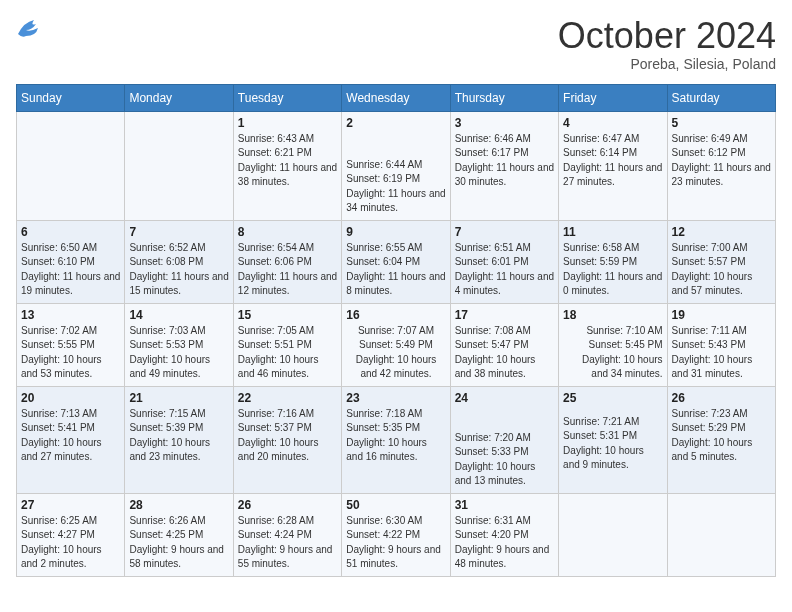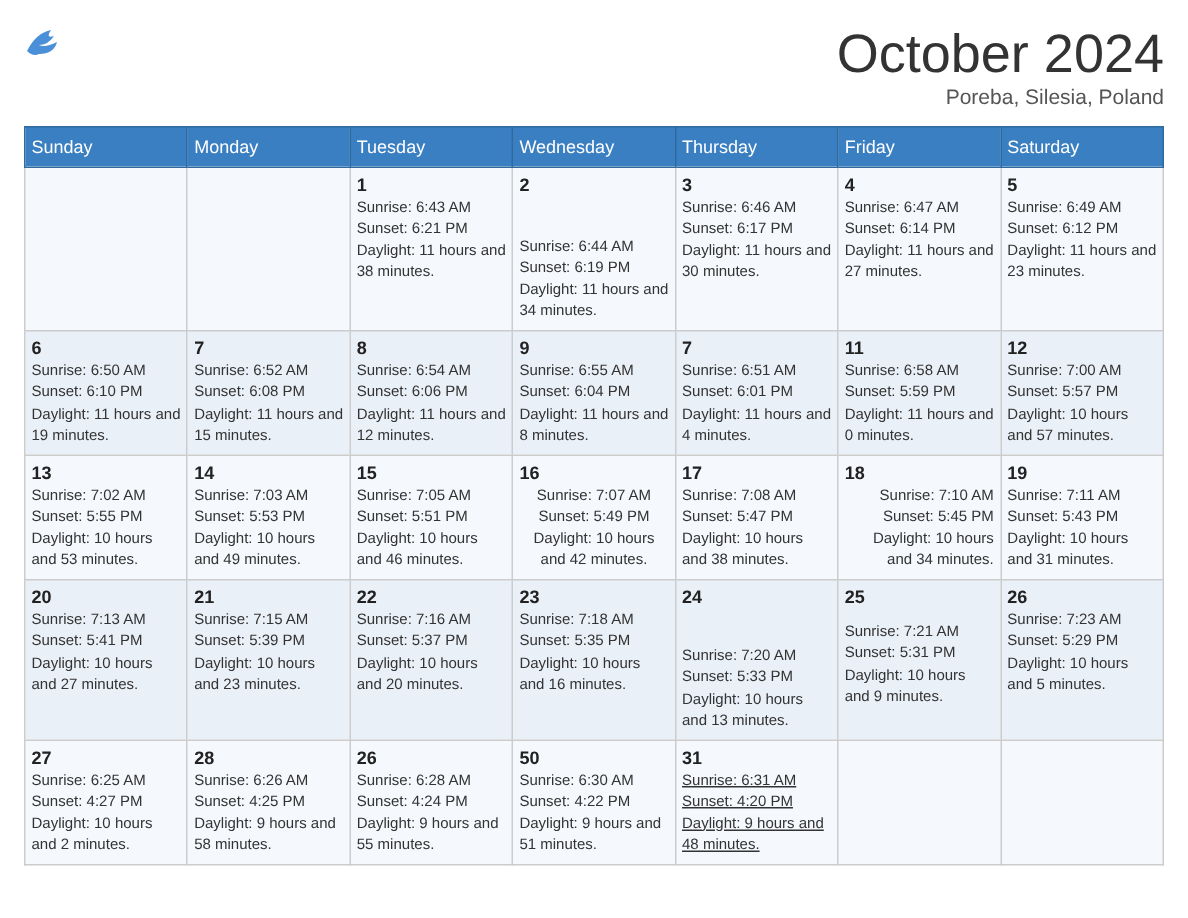--- a/index.html
+++ b/index.html
@@ -306,21 +306,21 @@
 Daylight: 9 hours and 55 minutes.</div>
         </td>
         <td>
           <span class="day-number">50</span>
           <div class="day-info" style="white-space: pre-line;">Sunrise: 6:30 AM
 Sunset: 4:22 PM
 Daylight: 9 hours and 51 minutes.</div>
         </td>
         <td>
           <span class="day-number">31</span>
-          <div class="day-info" style="white-space: pre-line; text-decoration: underline;">Sunrise: 6:31 AM
+          <div class="day-info" style="white-space: pre-line;">Sunrise: 6:31 AM
 Sunset: 4:20 PM
 Daylight: 9 hours and 48 minutes.</div>
         </td>
         <td class="empty-cell"></td>
         <td class="empty-cell"></td>
       </tr>
     </tbody>
 </table>
 
 </body></html>

